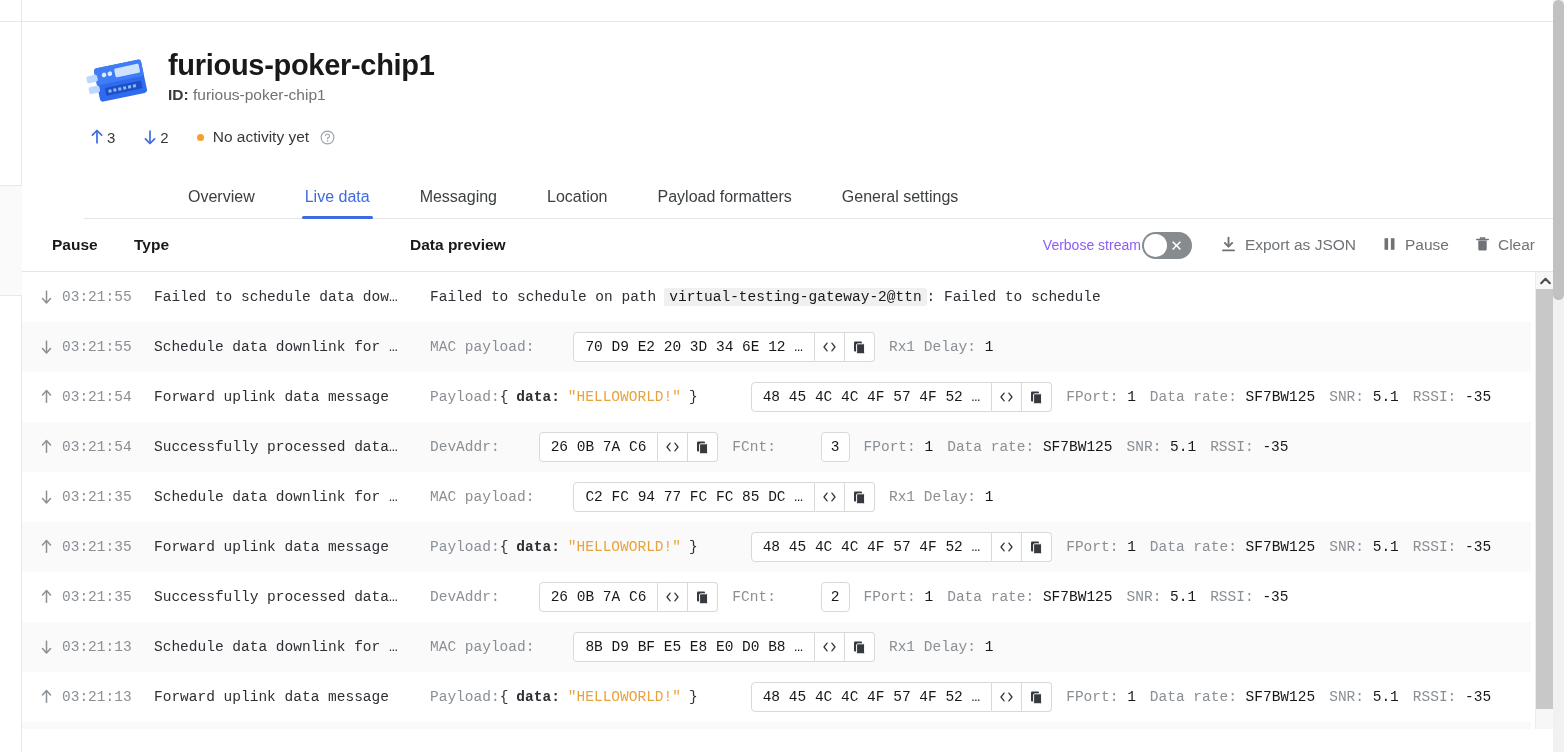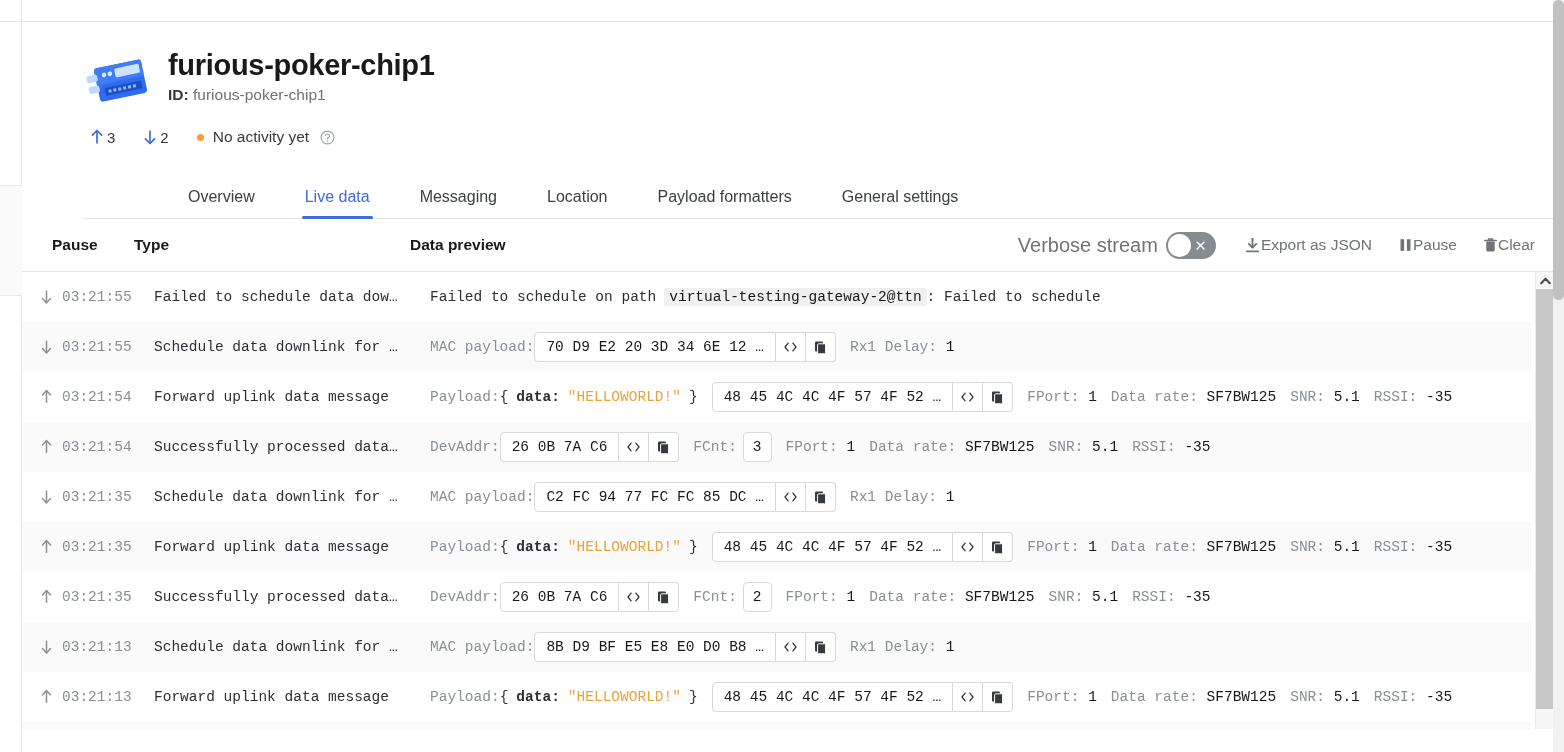--- a/index.html
+++ b/index.html
@@ -88,35 +88,35 @@
     height: 53px; display:flex; align-items:center;
     border-bottom: 1px solid #e4e5e7; background:#fff;
     padding-left: 30px; padding-right: 18px;
     position: relative;
   }
   .col-time { width: 82px; font-size:15.5px; font-weight:bold; color:#18191a; }
   .col-type { width: 276px; font-size:15.5px; font-weight:bold; color:#18191a; }
   .col-data { flex: 1; font-size:15.5px; font-weight:bold; color:#18191a; }
 
   .toolbar { display:flex; align-items:center; gap:0; margin-left:auto; }
-  .toolbar-label { font-size:20px; color:#737373; margin-right:8px; }
+  .toolbar-label { font-size:14px; color:#8b5cf6; margin-right:1px; }
   .toggle {
     width: 50px; height: 27px; border-radius: 14px; background: #868b90;
     position: relative; cursor: pointer; margin-right: 28px;
   }
   .toggle .knob {
     position:absolute; left:2px; top:2px; width:23px; height:23px; border-radius:50%;
     background:#fff;
   }
   .toggle .x {
     position:absolute; right:9px; top:4px; color:#fff; font-size:15px; line-height:19px;
     font-family:"Liberation Sans", sans-serif;
   }
   .tbtn {
-    display:flex; align-items:center; color:#6f7377; font-size:15.5px;
+    display:flex; align-items:flex-start; gap:8px; color:#6f7377; font-size:15.5px;
     cursor:pointer; margin-right:26px; white-space:nowrap;
   }
   .tbtn:last-child { margin-right: 0; }
   .tbtn svg { display:block; }
 
   
   .log-wrap {
     position: relative; height: 457px; overflow: hidden; background:#fff;
   }
   .log-scroll-area { width: 1509px; }
@@ -135,20 +135,21 @@
   .lbl-tight { color:#8a8f94; margin-right:6px; }
   .val { color:#2c2f33; }
   .mono-chip {
     background:#f0f0f1; padding:1px 5px; color:#16181a; border-radius:2px;
   }
   .field {
     display:inline-flex; align-items:center; height:30px; padding:0 11px;
     border:1px solid #d8d9db; border-radius:4px; background:#fff;
     color:#16181a; font-family:"Liberation Mono", monospace; font-size:14.5px;
     margin-right:0;
+    margin-left:39px;
   }
   .field.narrow { padding:0 9px; }
   .btn-group { display:inline-flex; align-items:center; margin-right:14px; }
   .icon-btn {
     width:30px; height:30px; border:1px solid #d8d9db; border-left:none;
     background:#fff; display:inline-flex; align-items:center; justify-content:center;
     cursor:pointer;
   }
   .icon-btn:last-child { border-radius:0 4px 4px 0; }
   .field.joined { border-radius:4px 0 0 4px; }

